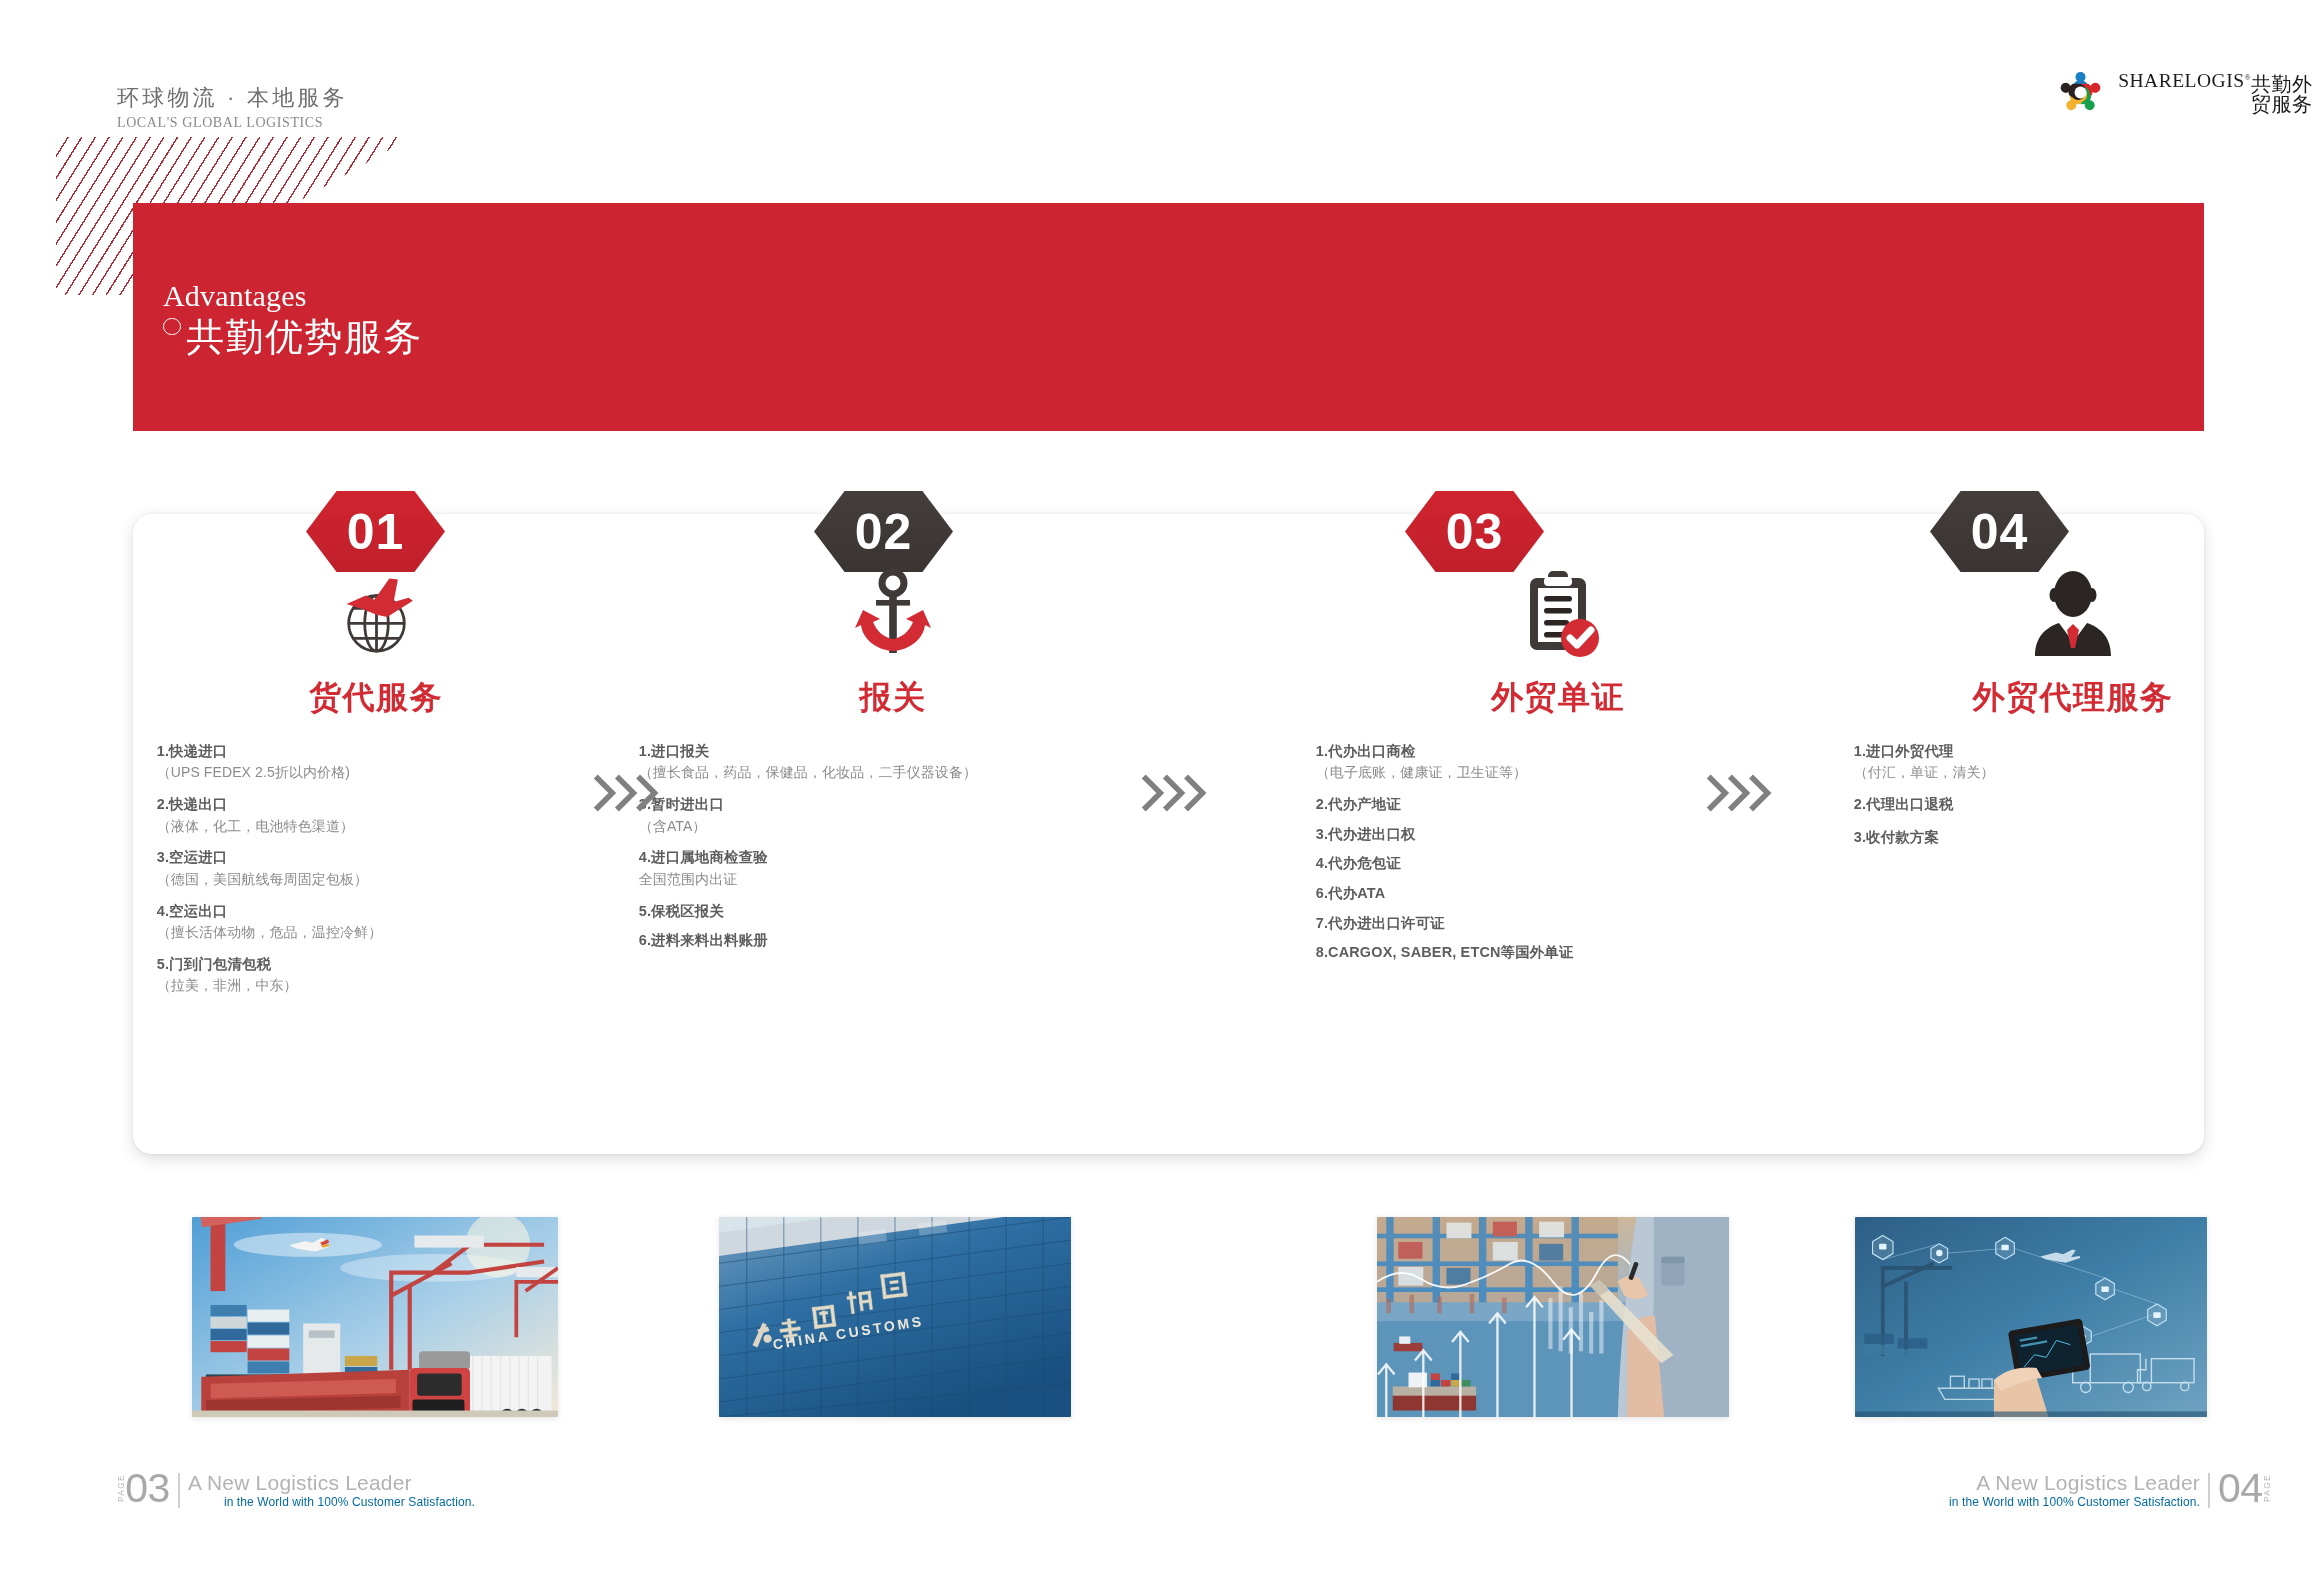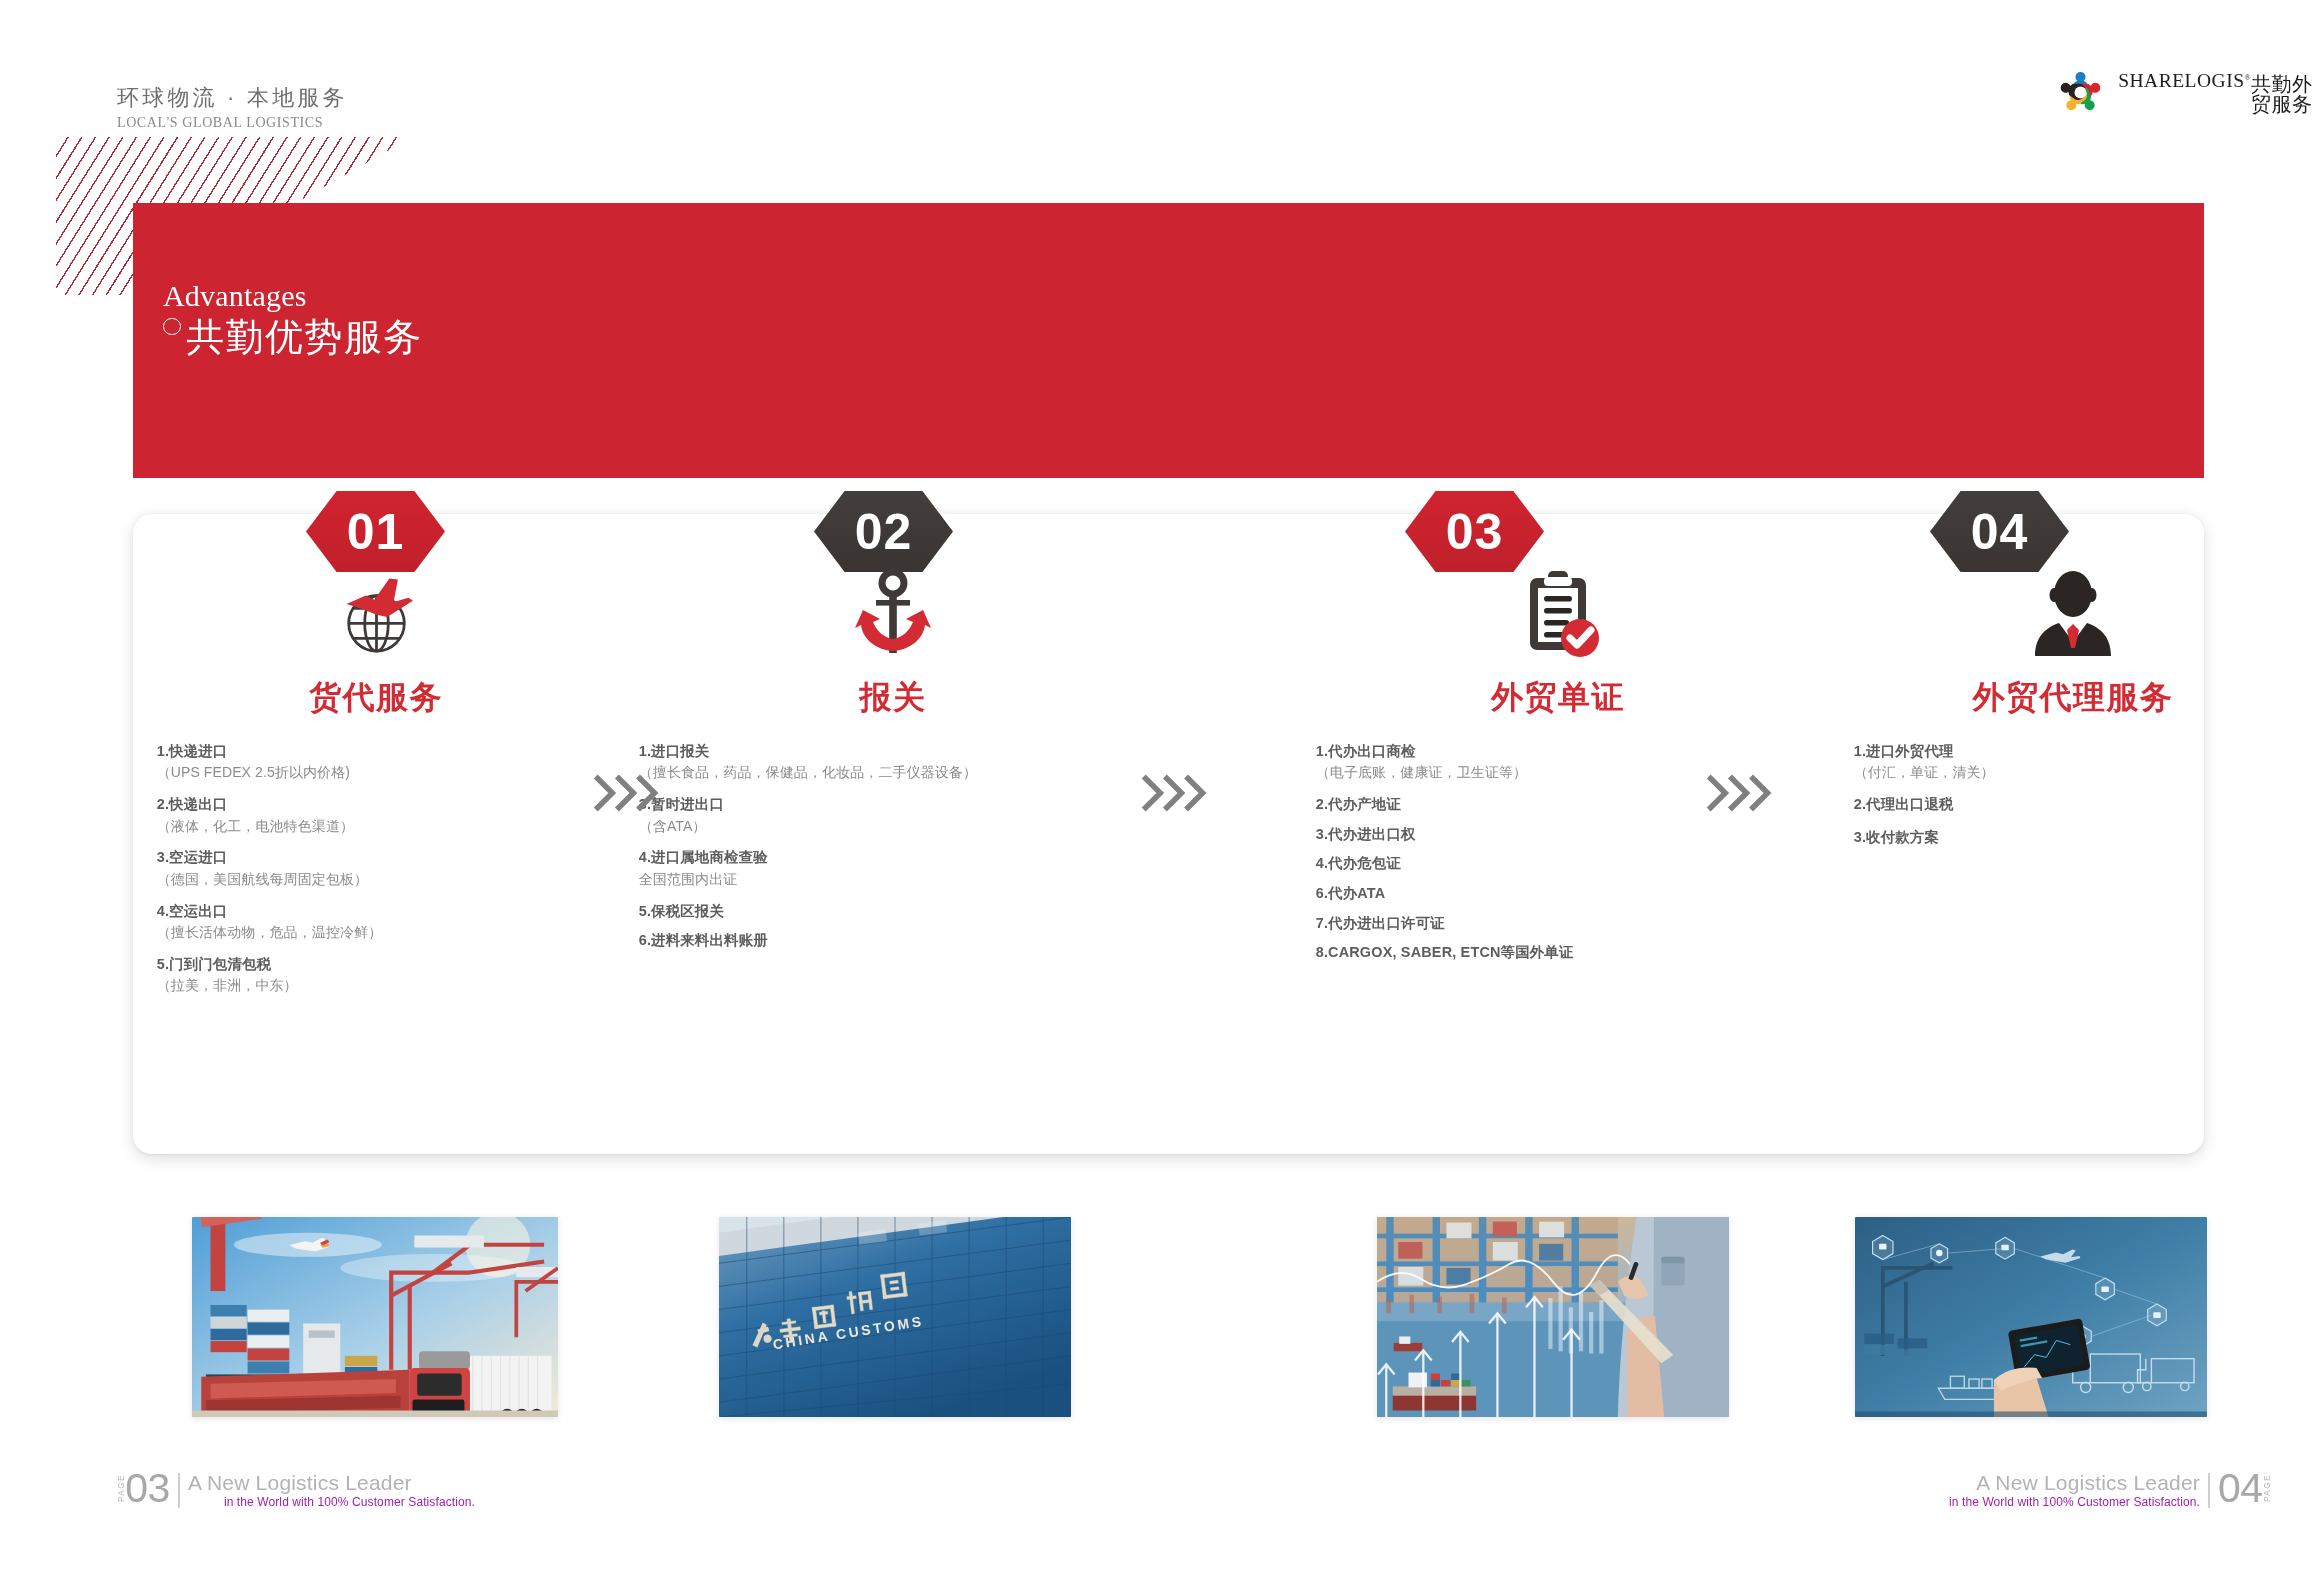--- a/index.html
+++ b/index.html
@@ -46,21 +46,21 @@
   .logo-name {
     font-family: "Liberation Serif", serif;
     font-size: 19.5px; letter-spacing: 0.5px; color: #1c1c1c; position: relative;
   }
   .logo-reg { font-size: 8px; vertical-align: super; }
   .logo-cn { font-size: 20px; color: #1c1c1c; letter-spacing: 0.5px; margin-top: 2.8px; }
 
   
   .banner {
     position: absolute; left: 133px; top: 203px;
-    width: 2071px; height: 275px;
+    width: 2071px; height: 228px;
     background: #cc2430;
   }
   .banner-inner { position: absolute; left: 30px; top: 78px; }
   .banner-en {
     font-family: "Liberation Serif", serif;
     font-size: 30px; color: #ffffff; line-height: 1; letter-spacing: 0.2px;
   }
   .banner-cn {
     margin-top: 6.5px; color: #ffffff;
     font-size: 38px; line-height: 1.05; letter-spacing: 1.4px;
@@ -137,21 +137,21 @@
     line-height: 1; margin-top: 2.8px;
   }
   .pagenum {
     font-size: 41px; color: #a8a8a8; font-weight: 400;
     line-height: 0.86; letter-spacing: -0.5px;
     font-family: "Liberation Sans", sans-serif;
   }
   .vbar { width: 1.4px; height: 35px; background: #cfcfcf; margin: 1.9px 8.3px 0 8.3px; }
   .ftext { display:flex; flex-direction: column; line-height: 1.05; padding-top: 0.9px; }
   .ftext .l1 { font-size: 21px; color: #b3b3b3; letter-spacing: 0.2px; }
-  .ftext .l2 { font-size: 12px; color: #a21caf; letter-spacing: 0.1px; margin-top: 1.9px; padding-left: 36px; }
+  .ftext .l2 { font-size: 12px; color: #0369a1; letter-spacing: 0.1px; margin-top: 1.9px; padding-left: 36px; }
   .footer.right { flex-direction: row; }
   .footer.right .ftext { align-items: flex-end; }
 </style>
 </head>
 <body>
 
 <div id="page">
 
   <div class="hatch"></div>
   <div class="hatch-mask-r"></div>

